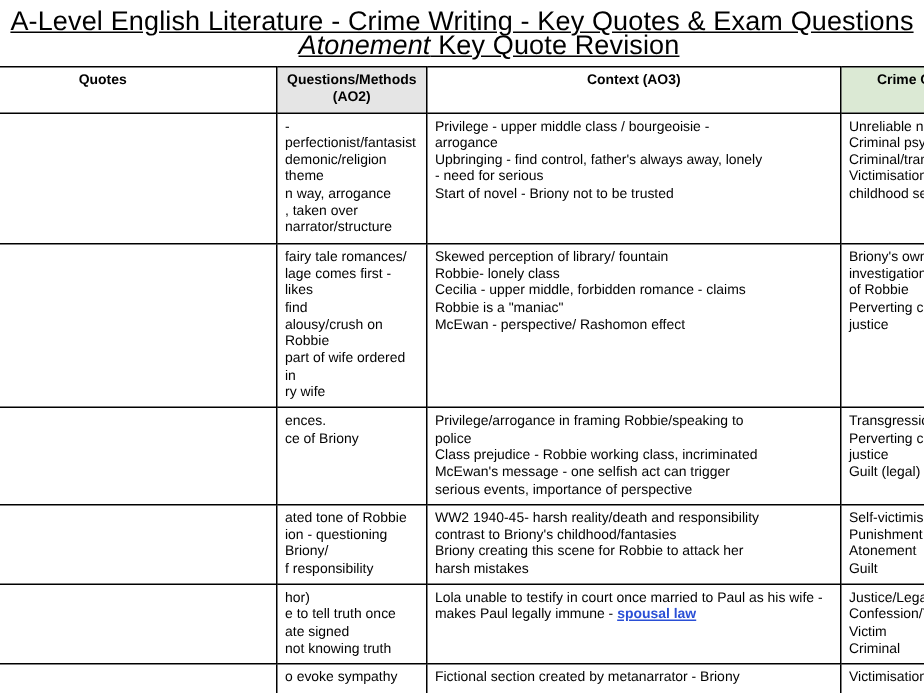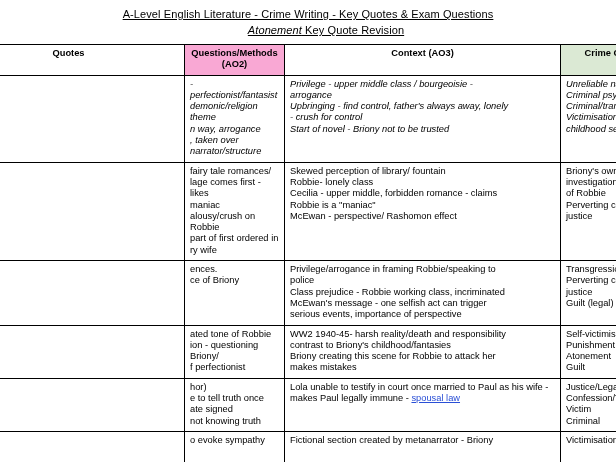--- a/index.html
+++ b/index.html
@@ -16,21 +16,21 @@
   }
   .page {
     position: relative;
     width: 616px;
     height: 462px;
     background: #ffffff;
     overflow: hidden;
   }
   .doc-title {
     text-align: center;
-    font-size: 11px;
+    font-size: 18px;
     line-height: 16px;
     padding-top: 6px;
     letter-spacing: 0.1px;
   }
   .doc-title .line1 {
     text-decoration: underline;
     white-space: nowrap;
   }
   .doc-title .line2 {
     white-space: nowrap;
@@ -65,39 +65,40 @@
     padding-bottom: 5px;
     height: 20px;
     vertical-align: middle;
   }
   col.c1 { width: 232px; }
   col.c2 { width: 100px; }
   col.c3 { width: 276px; }
   col.c4 { width: 104px; }
 
   .hd-quotes { background: #ffffff; }
-  .hd-methods { background: #f9a8d4; }
+  .hd-methods { background: #e5e5e5; }
   .hd-context { background: #ffffff; margin-top: 24px; }
   .hd-genre { background: #dbe9d4; }
 
   .cell p {
     margin: 0;
   }
   .cell p + p {
     margin-top: 0px;
   }
   .indent {
     padding-left: 7px;
     text-indent: -7px;
   }
   a.link {
     color: #2a4fd6;
     text-decoration: underline;
-  }
-  .row-h-1 td { height: 52px; font-style: italic; }
+    font-weight: bold;
+  }
+  .row-h-1 td { height: 52px; }
   .row-h-2 td { height: 64px; }
   .row-h-3 td { height: 54px; }
   .row-h-4 td { height: 44px; margin-top: 48px; }
   .row-h-5 td { height: 42px; }
   .row-h-6 td { height: 30px; }
 </style>
 </head>
 <body>
 
 <div class="page">
@@ -129,40 +130,40 @@
           <p>- perfectionist/fantasist</p>
           <p>demonic/religion theme</p>
           <p>n way, arrogance</p>
           <p>, taken over</p>
           <p>narrator/structure</p>
         </td>
         <td class="cell">
           <p>Privilege - upper middle class / bourgeoisie -</p>
           <p>arrogance</p>
           <p>Upbringing - find control, father's always away, lonely</p>
-          <p class="indent">- crush for control</p>
+          <p class="indent">- need for serious</p>
           <p>Start of novel - Briony not to be trusted</p>
         </td>
         <td class="cell">
           <p>Unreliable narra</p>
           <p>Criminal psyche</p>
           <p>Criminal/transgr</p>
           <p>Victimisation -</p>
           <p>childhood self a</p>
         </td>
       </tr>
 
       <tr class="row-h-2">
         <td class="cell"></td>
         <td class="cell">
           <p>fairy tale romances/</p>
           <p>lage comes first - likes</p>
-          <p>maniac</p>
+          <p>find</p>
           <p>alousy/crush on Robbie</p>
-          <p>part of first ordered in</p>
+          <p>part of wife ordered in</p>
           <p>ry wife</p>
         </td>
         <td class="cell">
           <p>Skewed perception of library/ fountain</p>
           <p>Robbie- lonely class</p>
           <p>Cecilia - upper middle, forbidden romance - claims</p>
           <p>Robbie is a "maniac"</p>
           <p>McEwan - perspective/ Rashomon effect</p>
         </td>
         <td class="cell">
@@ -194,27 +195,27 @@
           <p>justice</p>
           <p>Guilt (legal)</p>
         </td>
       </tr>
 
       <tr class="row-h-4">
         <td class="cell"></td>
         <td class="cell">
           <p>ated tone of Robbie</p>
           <p>ion - questioning Briony/</p>
-          <p>f perfectionist</p>
+          <p>f responsibility</p>
         </td>
         <td class="cell">
           <p>WW2 1940-45- harsh reality/death and responsibility</p>
           <p>contrast to Briony's childhood/fantasies</p>
           <p>Briony creating this scene for Robbie to attack her</p>
-          <p>makes mistakes</p>
+          <p>harsh mistakes</p>
         </td>
         <td class="cell">
           <p>Self-victimisatio</p>
           <p>Punishment</p>
           <p>Atonement</p>
           <p>Guilt</p>
         </td>
       </tr>
 
       <tr class="row-h-5">

